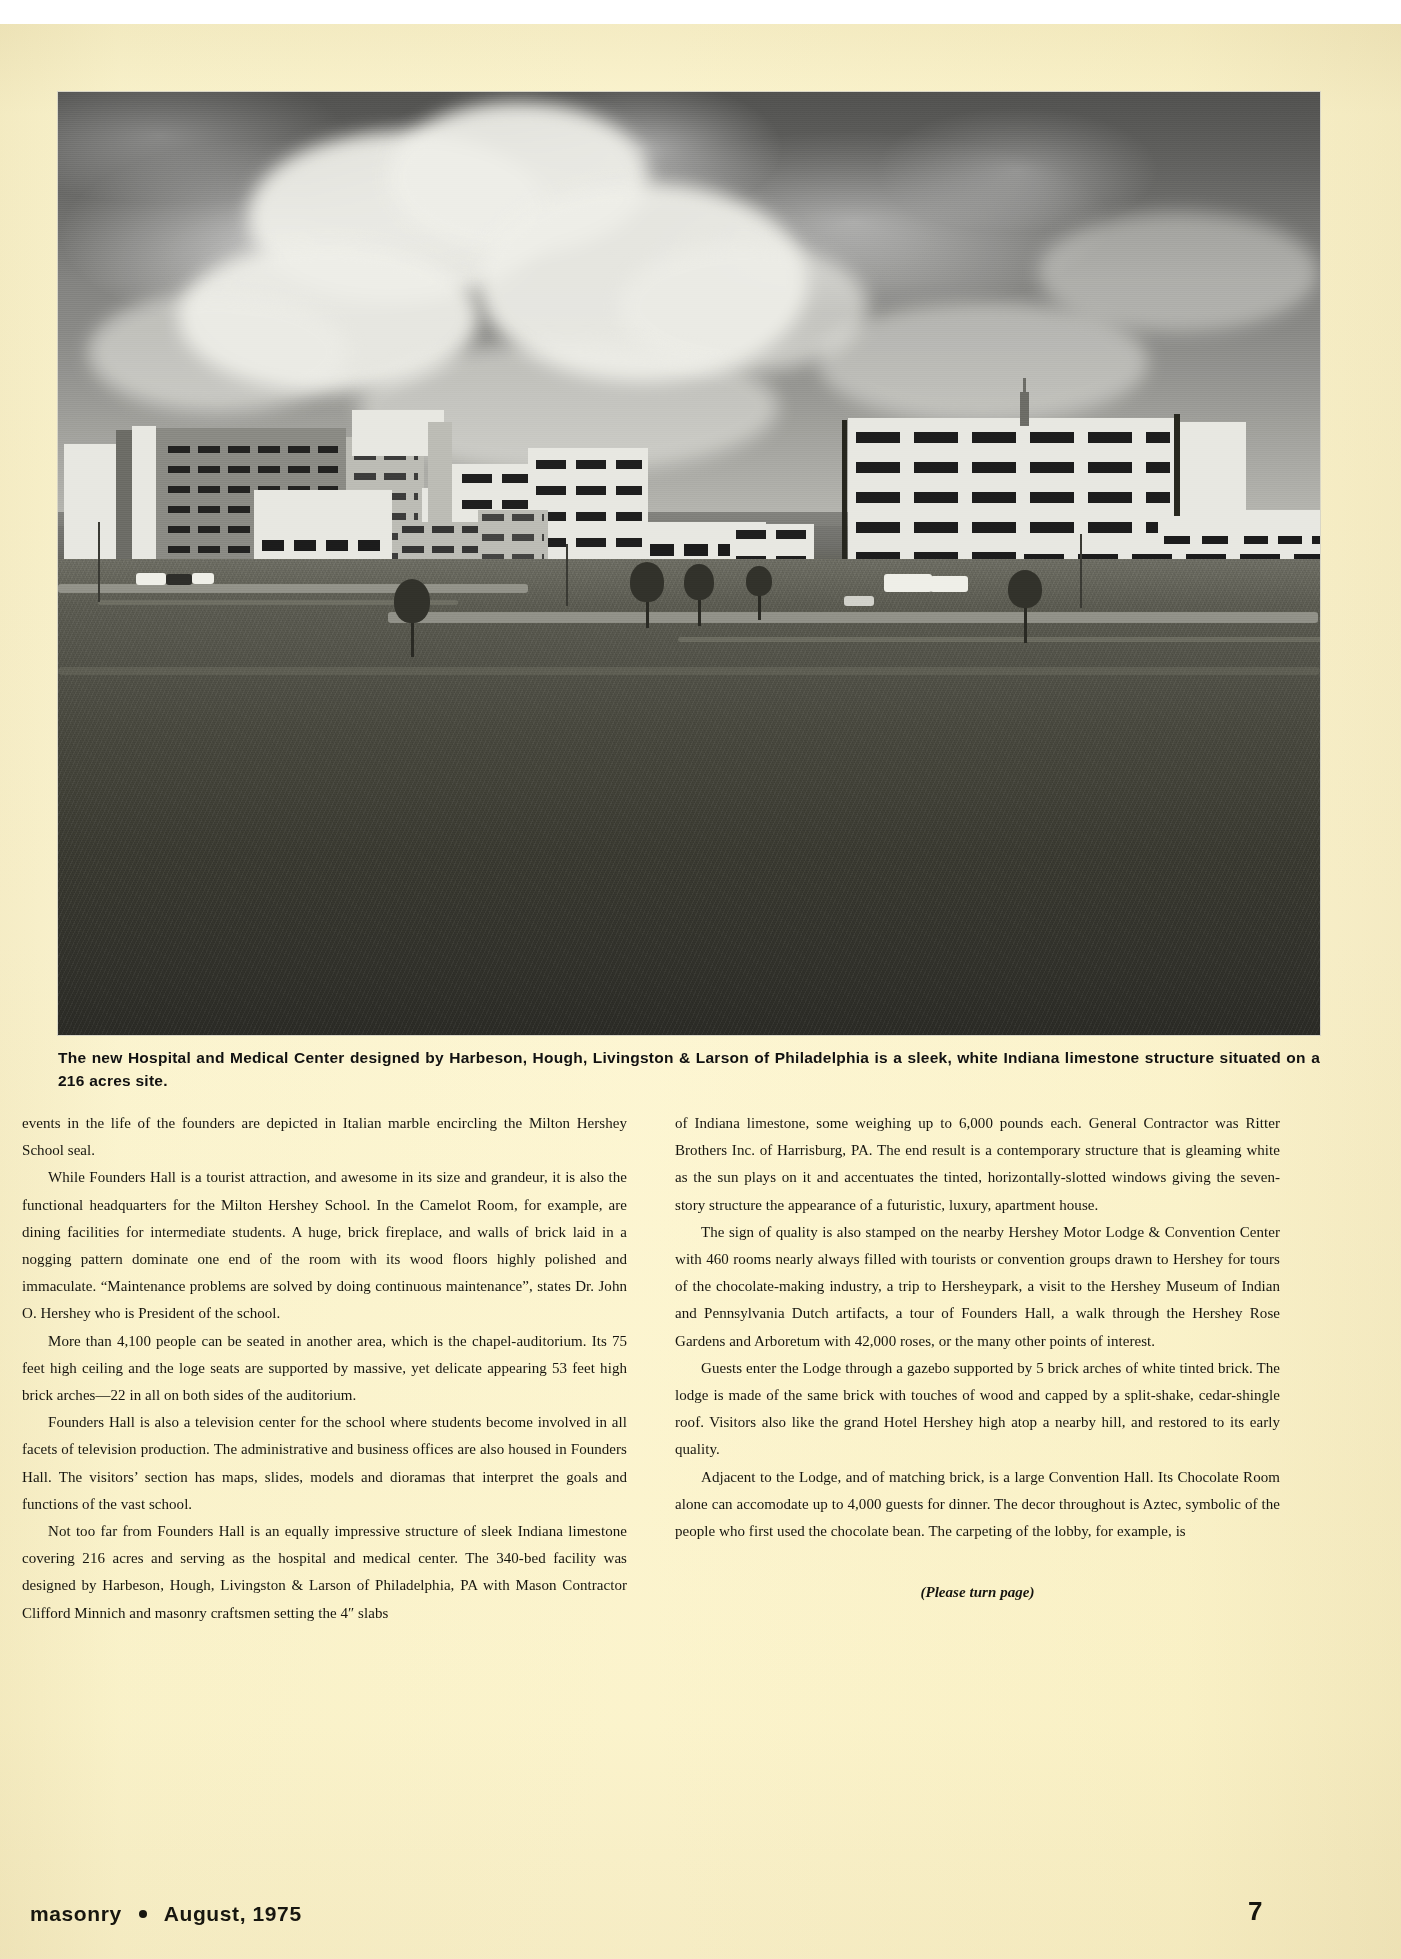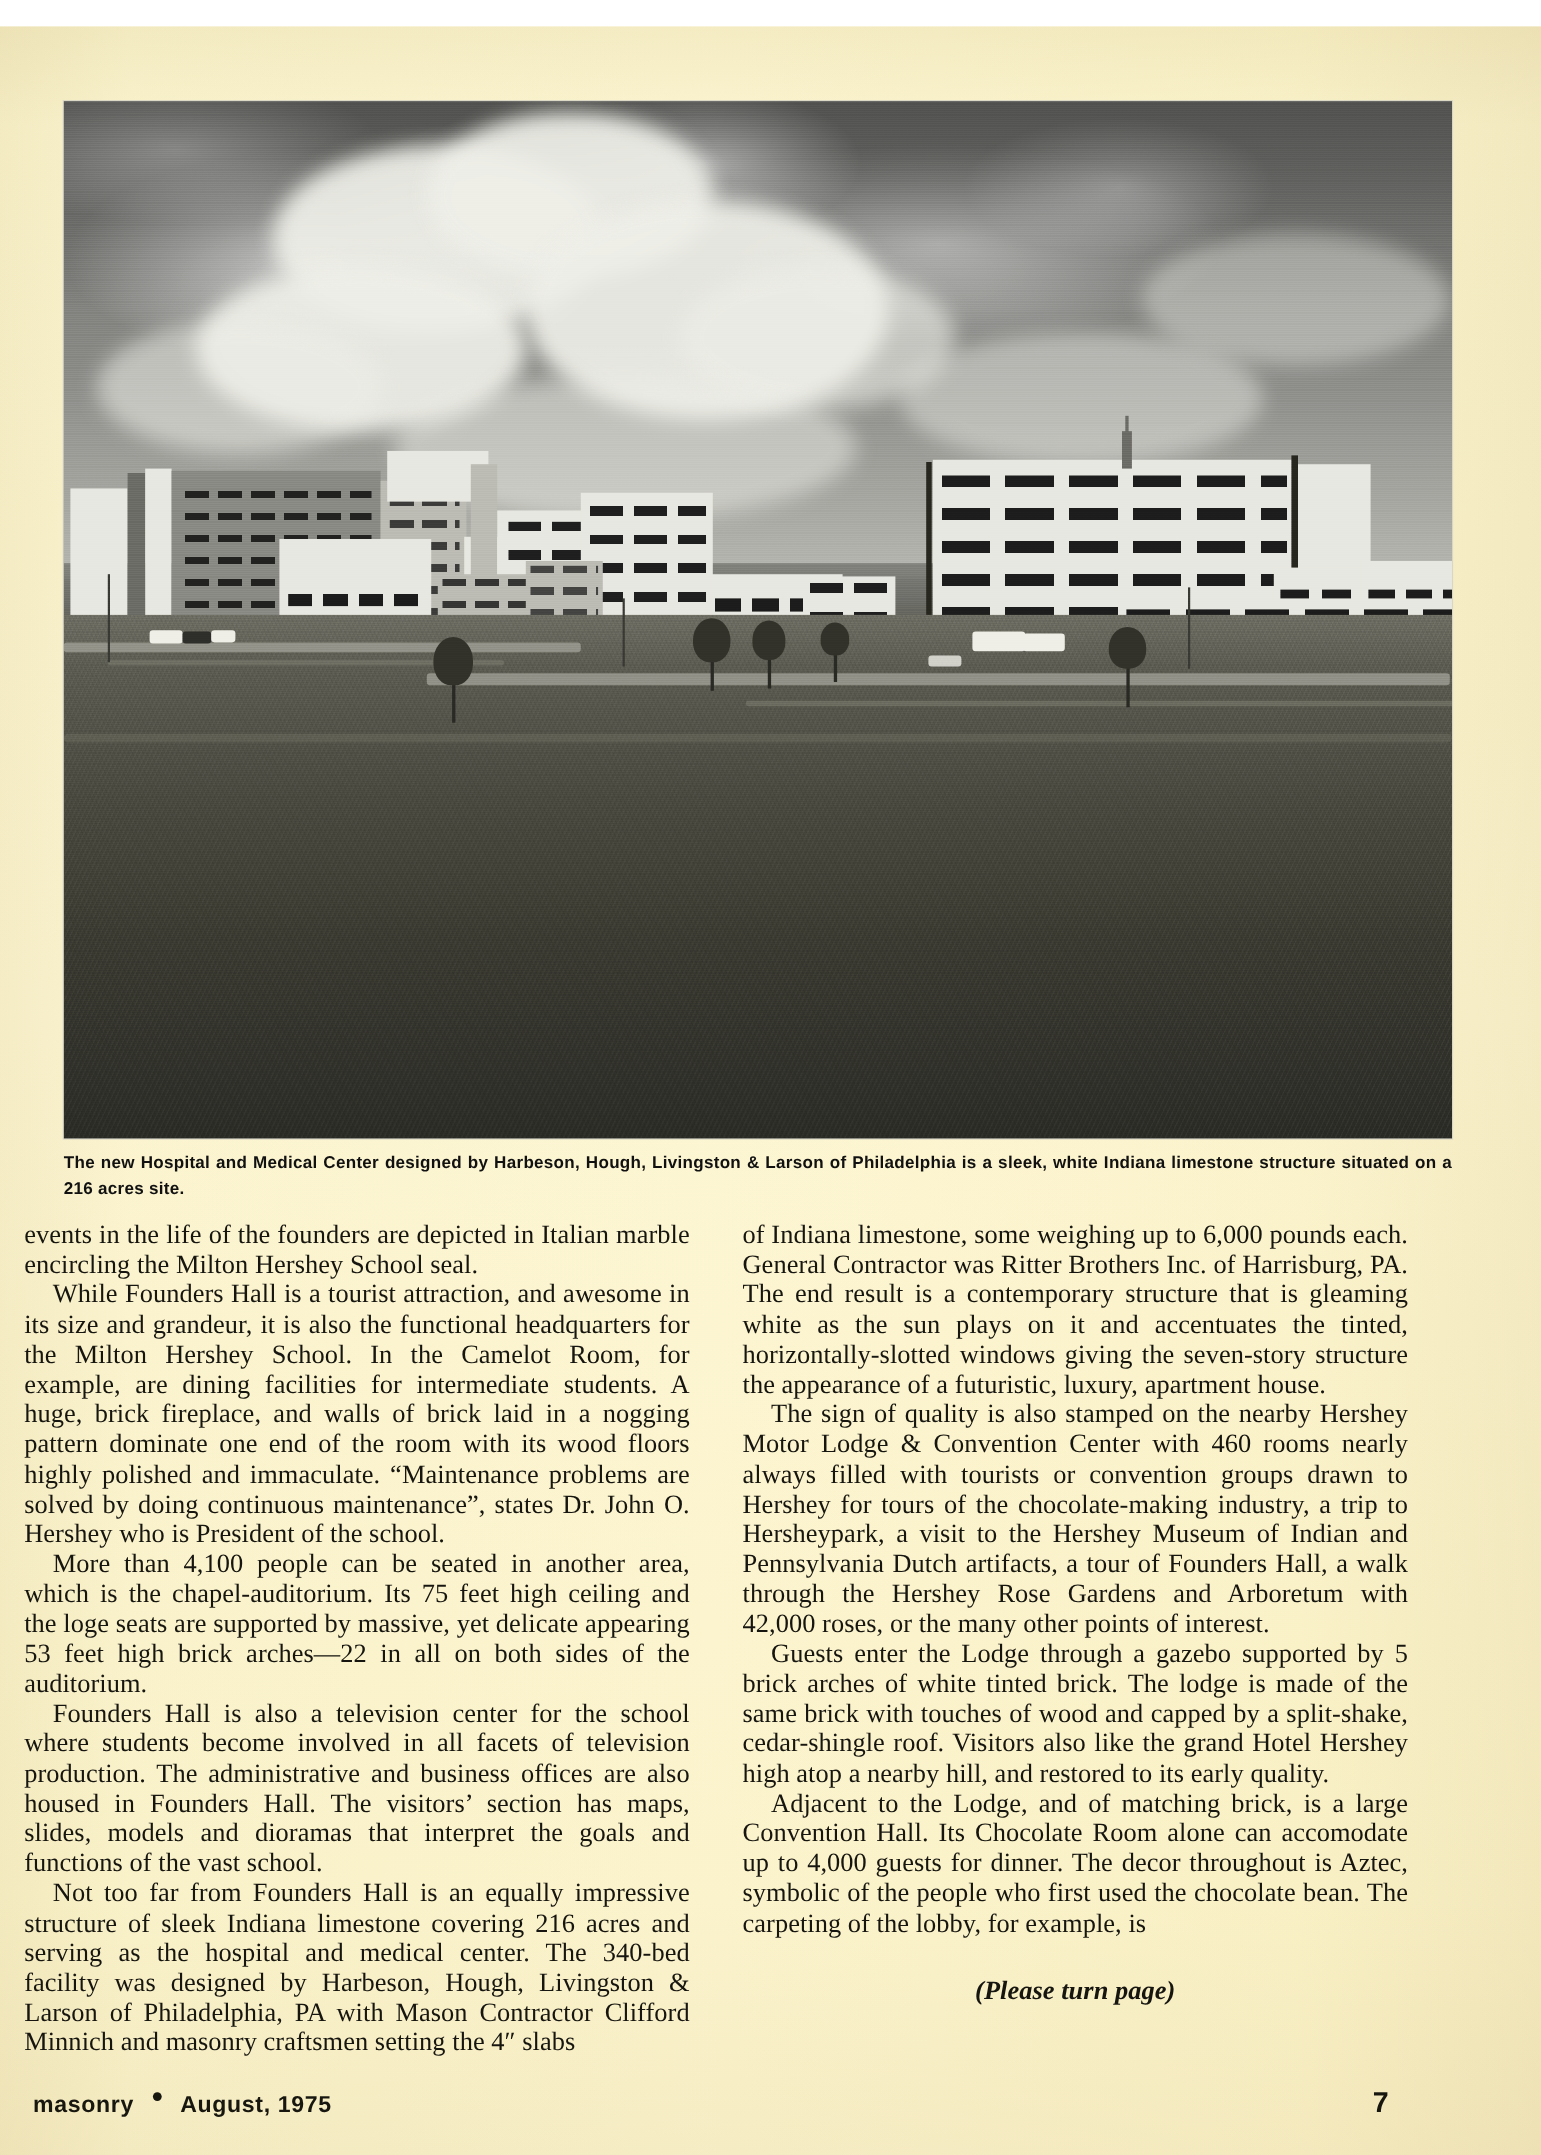--- a/index.html
+++ b/index.html
@@ -135,21 +135,21 @@
     top: 1086px;
     width: 1258px;
     display: flex;
     gap: 48px;
   }
   .col {
     width: 605px;
   }
   .col p {
     margin: 0;
-    font-size: 24px;
+    font-size: 15px;
     line-height: 27.2px;
     text-align: justify;
     text-align-last: left;
     color: #16150f;
     text-indent: 26px;
     letter-spacing: 0.05px;
     -webkit-font-smoothing: none;
   }
   .col p.noindent { text-indent: 0; }
   .turn-note {
@@ -166,21 +166,21 @@
   .footer-left {
     position: absolute;
     left: 30px;
     top: 1878px;
     font-family: "Liberation Sans", "DejaVu Sans", sans-serif;
     font-weight: 700;
     font-size: 21px;
     letter-spacing: 0.6px;
     color: #17160f;
     display: flex;
-    align-items: flex-start;
+    align-items: center;
     gap: 17px;
   }
   .footer-dot {
     display: inline-block;
     width: 8px; height: 8px;
     border-radius: 50%;
     background: #17160f;
   }
   .page-number {
     position: absolute;

